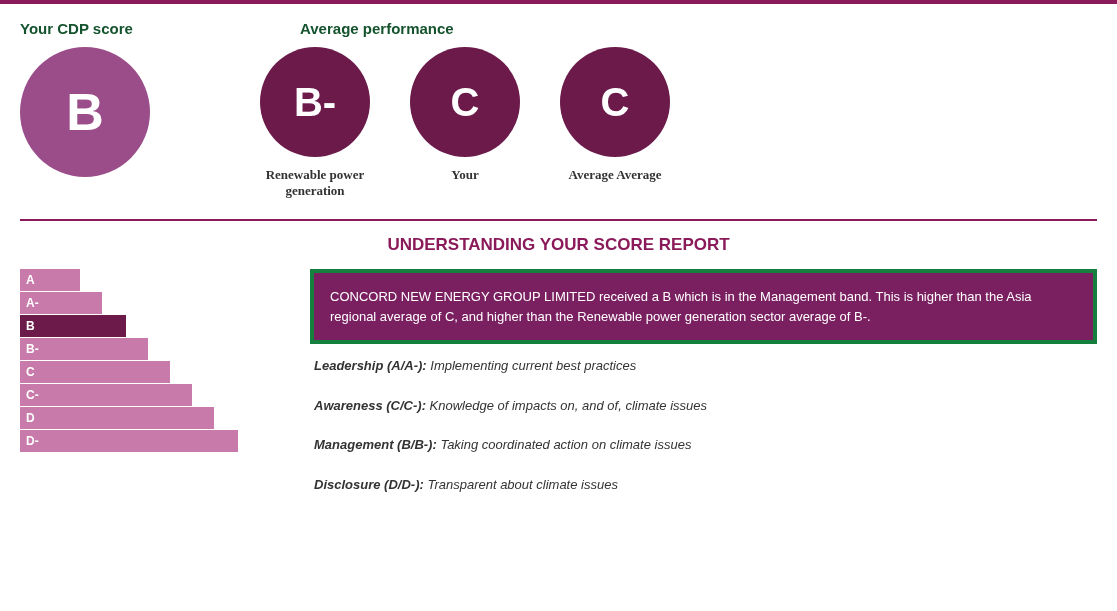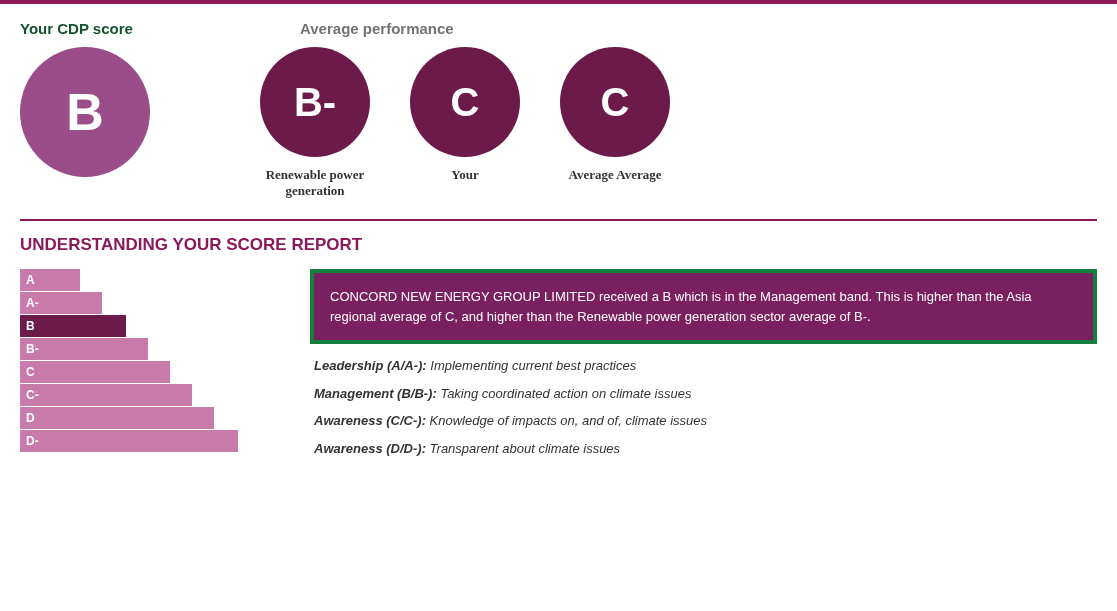--- a/index.html
+++ b/index.html
@@ -58,21 +58,21 @@
     .average-performance-section {
       display: flex;
       flex-direction: column;
       align-items: flex-start;
       flex: 1;
     }
 
     .avg-label {
       font-size: 15px;
       font-weight: bold;
-      color: #737373;
+      color: #14532d;
       margin-bottom: 10px;
       margin-left: 60px;
     }
 
     .circles-row {
       display: flex;
       gap: 40px;
       align-items: flex-start;
       margin-left: 20px;
     }
@@ -113,20 +113,21 @@
       margin: 8px 0 14px 0;
     }
 
     
     .understanding-title {
       font-size: 17px;
       font-weight: bold;
       color: #8b1a5a;
       text-transform: uppercase;
       margin-bottom: 14px;
+      text-align: center;
     }
 
     .bottom-section {
       display: flex;
       gap: 30px;
       align-items: flex-start;
     }
 
     
     .staircase-container {
@@ -173,21 +174,21 @@
       color: #fff;
       padding: 14px 16px;
       font-size: 13px;
       line-height: 1.5;
       border: 4px solid #15803d;
     }
 
     .band-descriptions {
       display: flex;
       flex-direction: column;
-      gap: 8px;
+      gap: 20px;
       padding-left: 4px;
     }
 
     .band-item {
       font-size: 13px;
       color: #333;
       line-height: 1.5;
     }
 
     .band-name {
@@ -287,28 +288,28 @@
         <span>CONCORD NEW ENERGY GROUP LIMITED received a B which is in the Management band. This is higher than the Asia regional average of C, and higher than the Renewable power generation sector average of B-.</span>
       </div>
 
       <div class="band-descriptions">
 
         <div class="band-item">
           <span class="band-name">Leadership (A/A-): </span><span class="band-desc">Implementing current best practices</span>
         </div>
 
         <div class="band-item">
+          <span class="band-name">Awareness (C/C-): </span><span class="band-desc">Knowledge of impacts on, and of, climate issues</span>
+        </div>
+
+        <div class="band-item">
           <span class="band-name">Management (B/B-): </span><span class="band-desc">Taking coordinated action on climate issues</span>
         </div>
 
         <div class="band-item">
-          <span class="band-name">Awareness (C/C-): </span><span class="band-desc">Knowledge of impacts on, and of, climate issues</span>
-        </div>
-
-        <div class="band-item">
-          <span class="band-name">Awareness (D/D-): </span><span class="band-desc">Transparent about climate issues</span>
+          <span class="band-name">Disclosure (D/D-): </span><span class="band-desc">Transparent about climate issues</span>
         </div>
 
       </div>
     </div>
 
   </div>
 </div>
 
 </body></html>

